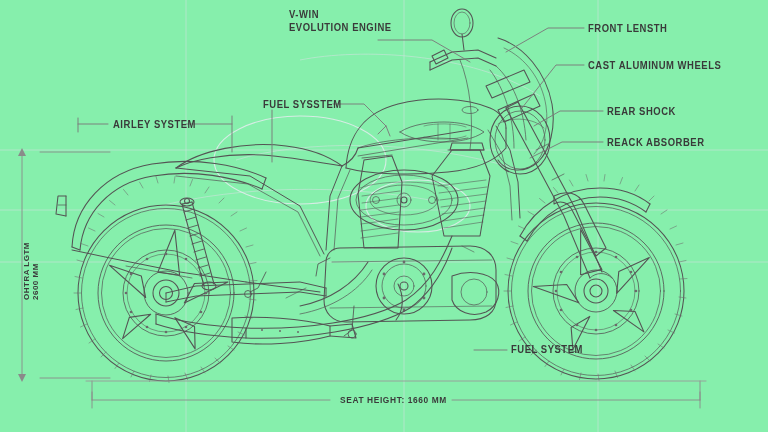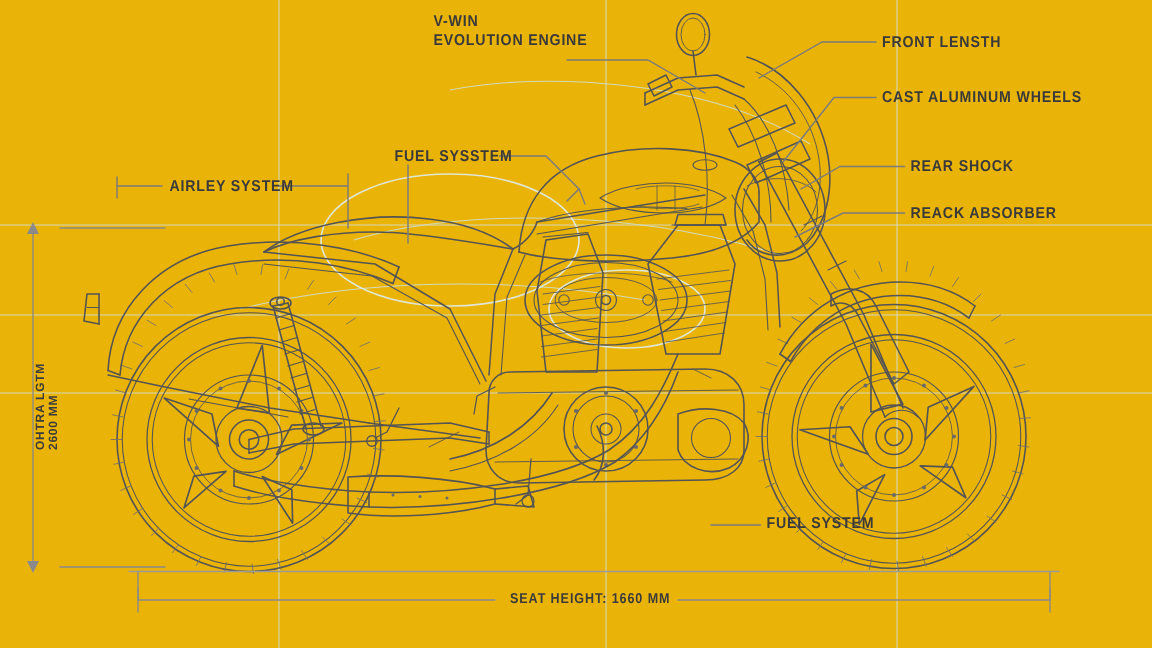--- a/index.html
+++ b/index.html
@@ -1,18 +1,18 @@
 <!DOCTYPE html>
 <html><head>
 <meta charset="utf-8">
 <style>
   html,body{margin:0;padding:0;background:#ffffff;}
   body{width:768px;height:432px;overflow:hidden;
        font-family:"Liberation Sans",sans-serif;}
-  #stage{position:relative;width:768px;height:432px;background:#eab308;}
+  #stage{position:relative;width:768px;height:432px;background:#86efac;}
   #stage svg.layer{position:absolute;left:0;top:0;width:768px;height:432px;}
   .lbl{position:absolute;font-family:"Liberation Sans",sans-serif;
        font-size:10.5px;font-weight:700;letter-spacing:.6px;
        color:#3a3a3a;white-space:nowrap;line-height:13px;
        transform:scaleX(.9);transform-origin:left center;}
   .dimtext{position:absolute;font-size:9.5px;font-weight:700;
            letter-spacing:.7px;color:#3b3b3b;white-space:nowrap;
            transform:scaleX(.88);transform-origin:left center;}
   .vtext{position:absolute;font-size:8px;font-weight:700;letter-spacing:.5px;
          color:#3b3b3b;white-space:nowrap;

